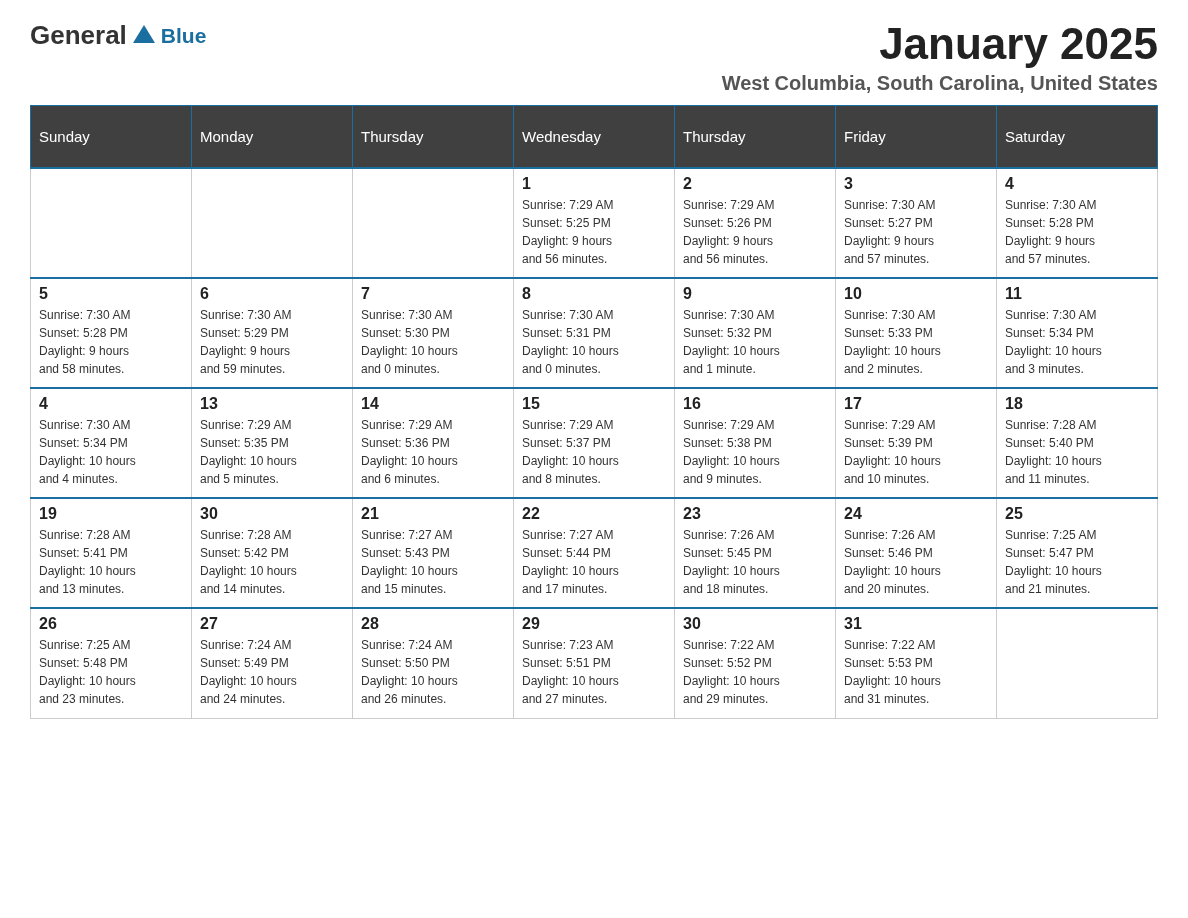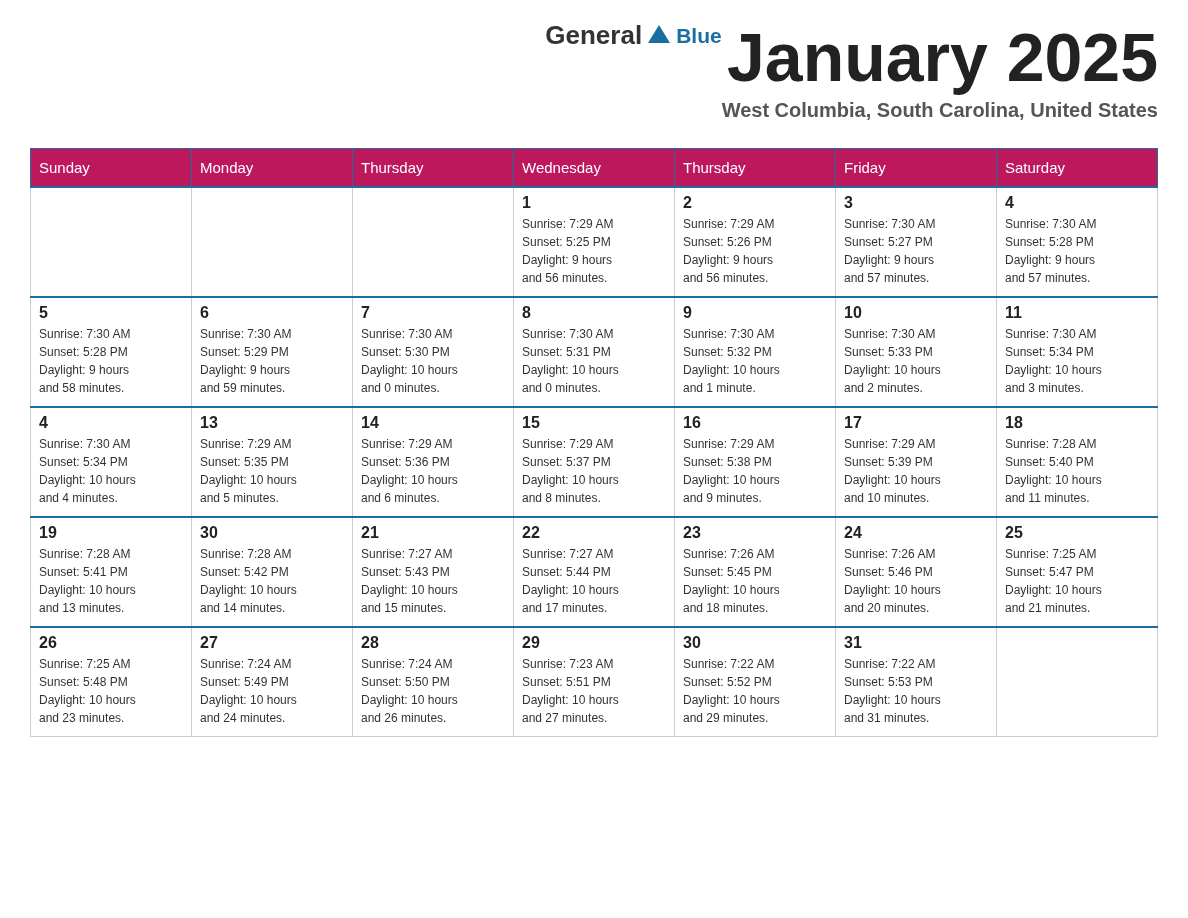--- a/index.html
+++ b/index.html
@@ -5,23 +5,23 @@
     * { margin: 0; padding: 0; box-sizing: border-box; }
     body {
       background: #fff;
       font-family: Arial, sans-serif;
       width: 1188px;
       min-height: 918px;
       padding: 20px 30px;
     }
     .header {
       display: flex;
-      justify-content: flex-end;
+      justify-content: space-between;
       align-items: flex-start;
-      margin-bottom: 26px;
+      margin-bottom: 10px;
     }
     .logo {
       display: flex;
       align-items: center;
       gap: 0;
     }
     .logo-text-general {
       font-size: 26px;
       font-weight: bold;
       color: #333;
@@ -33,40 +33,40 @@
     }
     .logo-text-blue {
       font-size: 21px;
       font-weight: bold;
       color: #1a6fa0;
     }
     .title-block {
       text-align: right;
     }
     .month-title {
-      font-size: 68px;
+      font-size: 44px;
       font-weight: bold;
       color: #222;
       line-height: 1.1;
     }
     .location-title {
       font-size: 20px;
       color: #555;
       margin-top: 4px;
       font-weight: bold;
     }
     .calendar {
       width: 100%;
       border-collapse: collapse;
       margin-top: 10px;
     }
     .calendar th {
-      background-color: #be185d;
+      background-color: #404040;
       color: #fff;
-      padding: 10px 8px;
+      padding: 22px 8px;
       font-size: 15px;
       font-weight: normal;
       text-align: left;
       border: 1px solid #1a6fa0;
     }
     .calendar td {
       border: 1px solid #ccc;
       vertical-align: top;
       padding: 6px 8px;
       width: calc(100% / 7);

